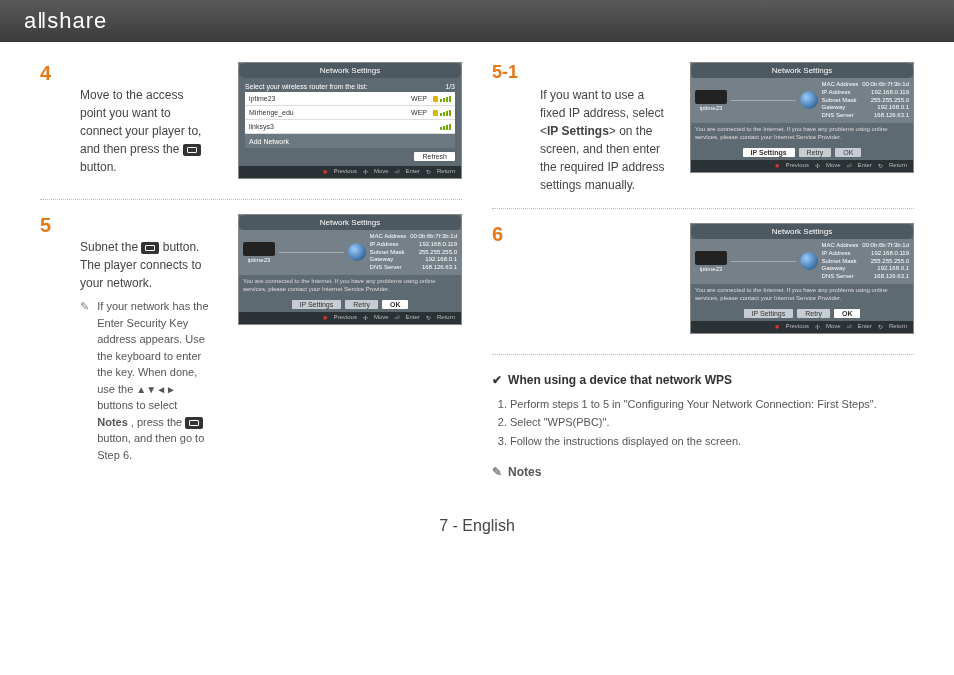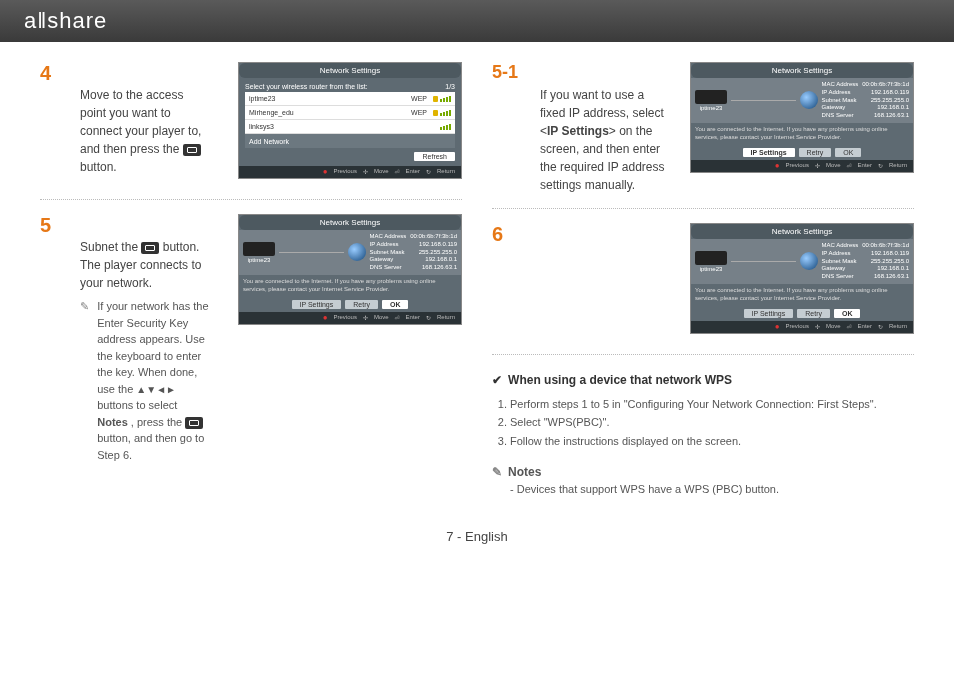--- a/index.html
+++ b/index.html
@@ -48,21 +48,21 @@
   .info-box div { display: flex; justify-content: space-between; gap: 4px; }
   .btn-row { display: flex; gap: 4px; justify-content: center; padding: 3px 4px; }
   .btn-row .shot-btn { background: #c5cdd2; }
   .btn-row .shot-btn.active { background: #fff; font-weight: bold; }
   .wps-head { font-weight: bold; font-size: 12px; margin: 18px 0 8px; display: flex; align-items: center; gap: 6px; }
   .wps-head .check { color: #333; }
   .wps-list { margin-left: 18px; font-size: 11px; color: #555; line-height: 1.7; }
   .notes-head { font-weight: bold; font-size: 12px; margin: 14px 0 4px; display: flex; align-items: center; gap: 6px; color: #555; }
   .notes-head .pencil { color: #888; }
   .notes-body { margin-left: 18px; font-size: 11px; color: #555; }
-  .page-foot { text-align: center; font-size: 13px; color: #444; padding: 24px 0 10px; }
+  .page-foot { text-align: center; font-size: 16px; color: #444; padding: 24px 0 10px; }
   .row-with-shot { display: flex; gap: 14px; align-items: flex-start; }
   .row-with-shot .step-body { flex: 0 0 130px; margin-top: 24px; }
   .row-with-shot .shot-wrap { flex: 1; }
 </style>
 </head>
 <body>
 
 <div class="header">
   <span class="brand">aǁshare</span>
 </div>
@@ -338,20 +338,17 @@
     <ol class="wps-list">
       <li>Perform steps 1 to 5 in "Configuring Your Network Connection: First Steps".</li>
       <li>Select "WPS(PBC)".</li>
       <li>Follow the instructions displayed on the screen.</li>
     </ol>
 
     <div class="notes-head">
       <span class="pencil">✎</span>
       <span>Notes</span>
     </div>
-    <div class="notes-body">
-      - <span>Devices that support WPS have a WPS (PBC) button.</span>
-    </div>
 
   </div>
 </div>
 
 <div class="page-foot">7 - English</div>
 
 </body></html>

